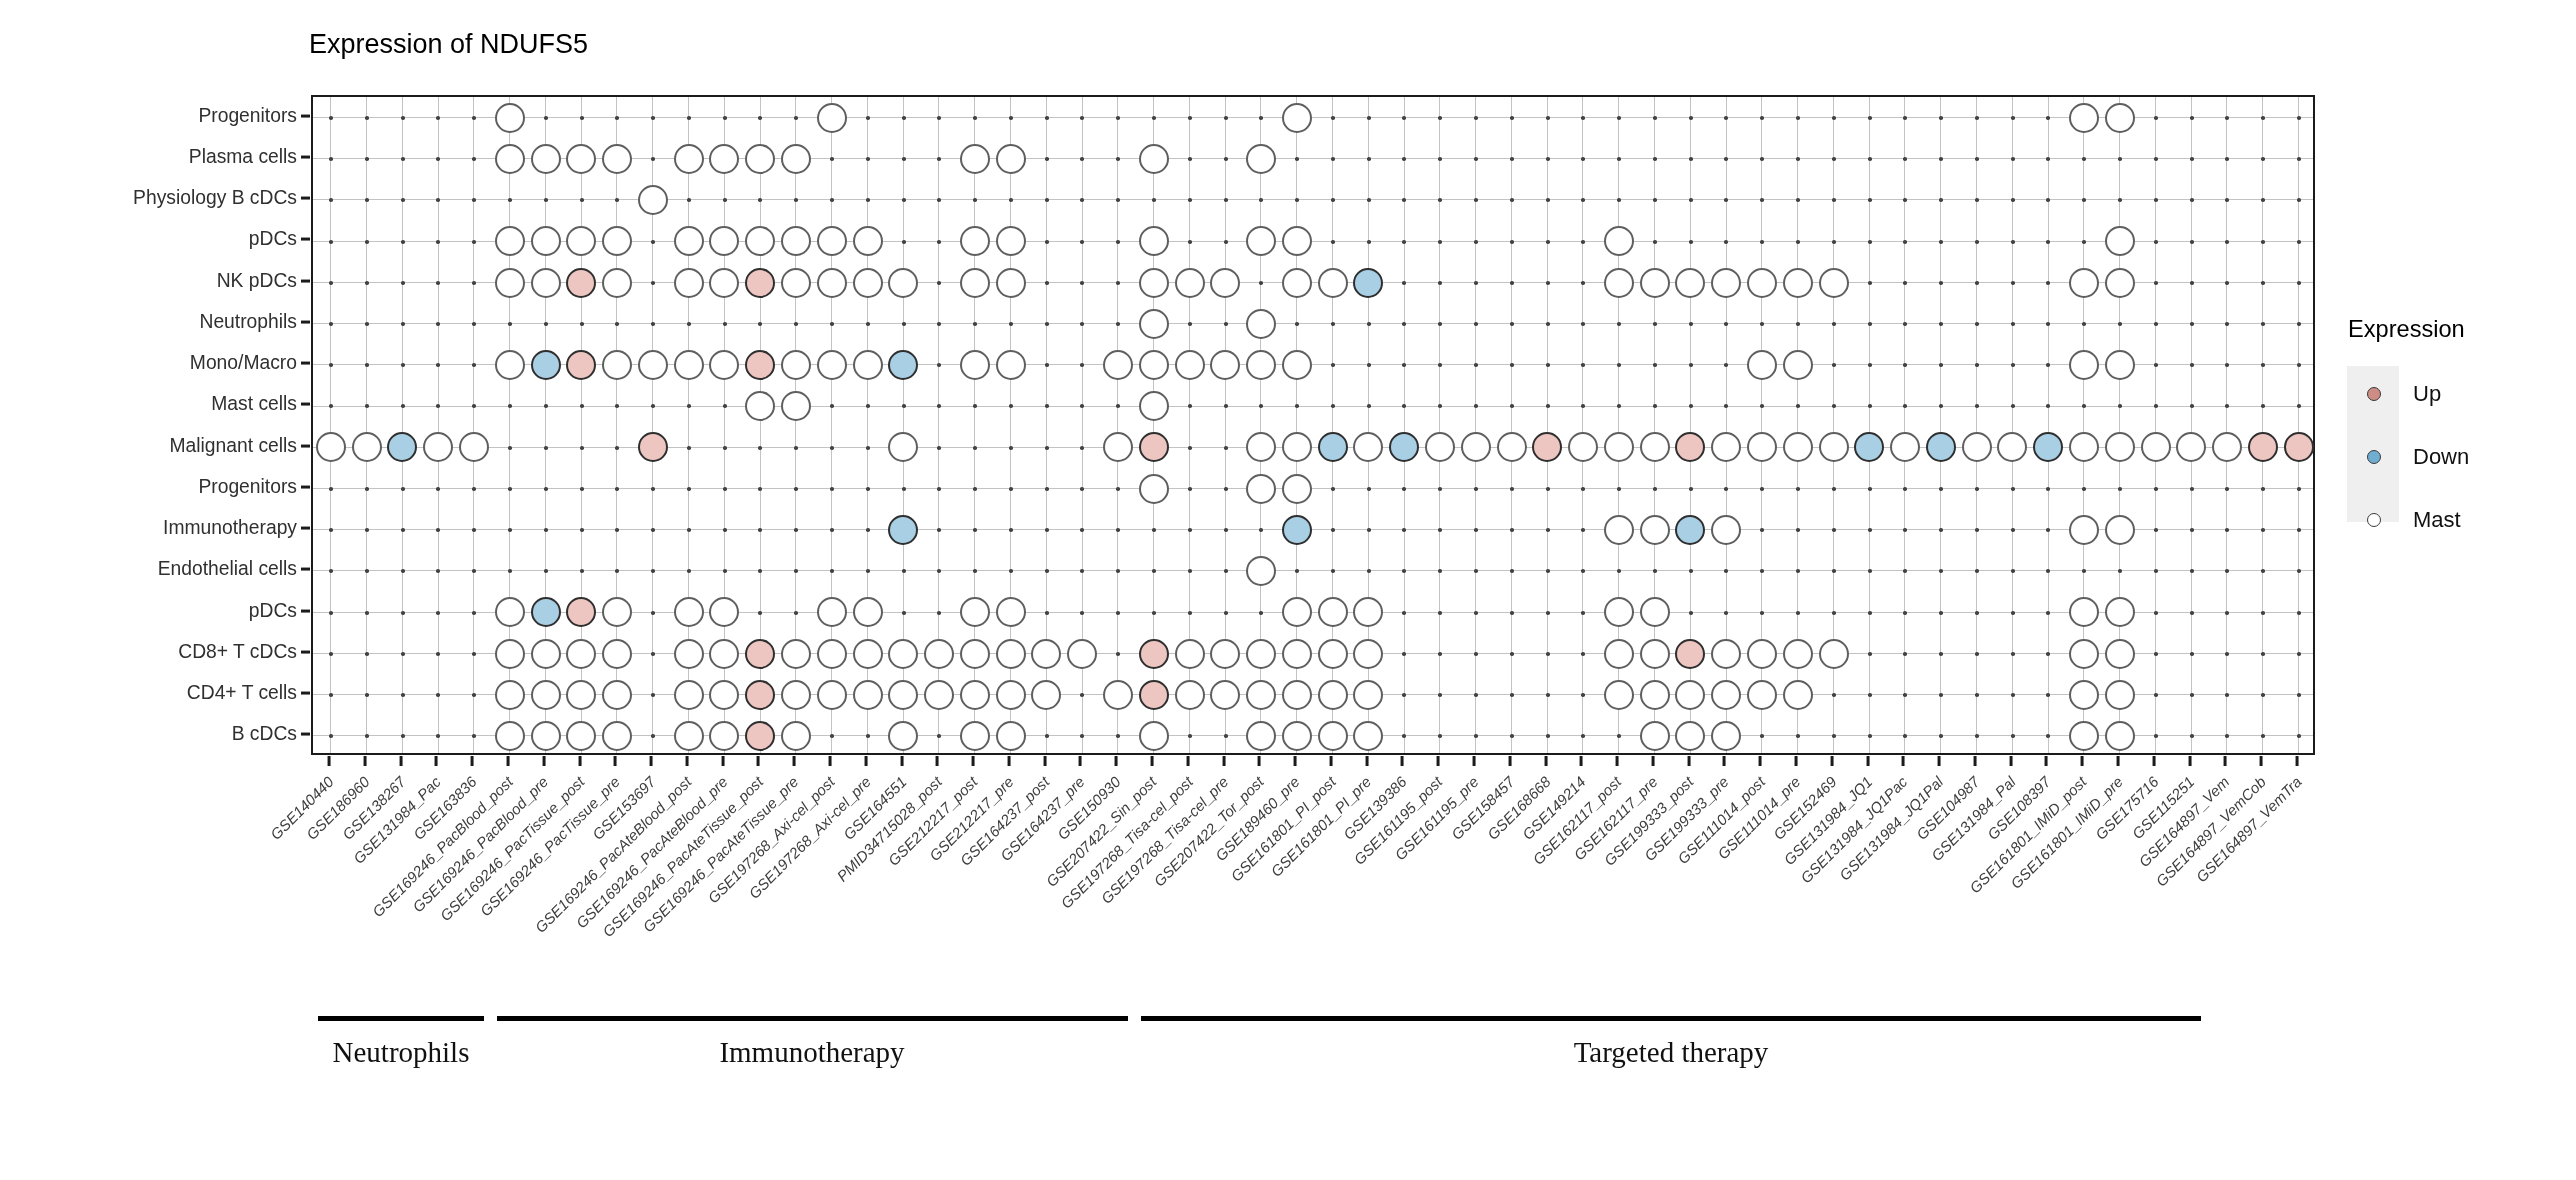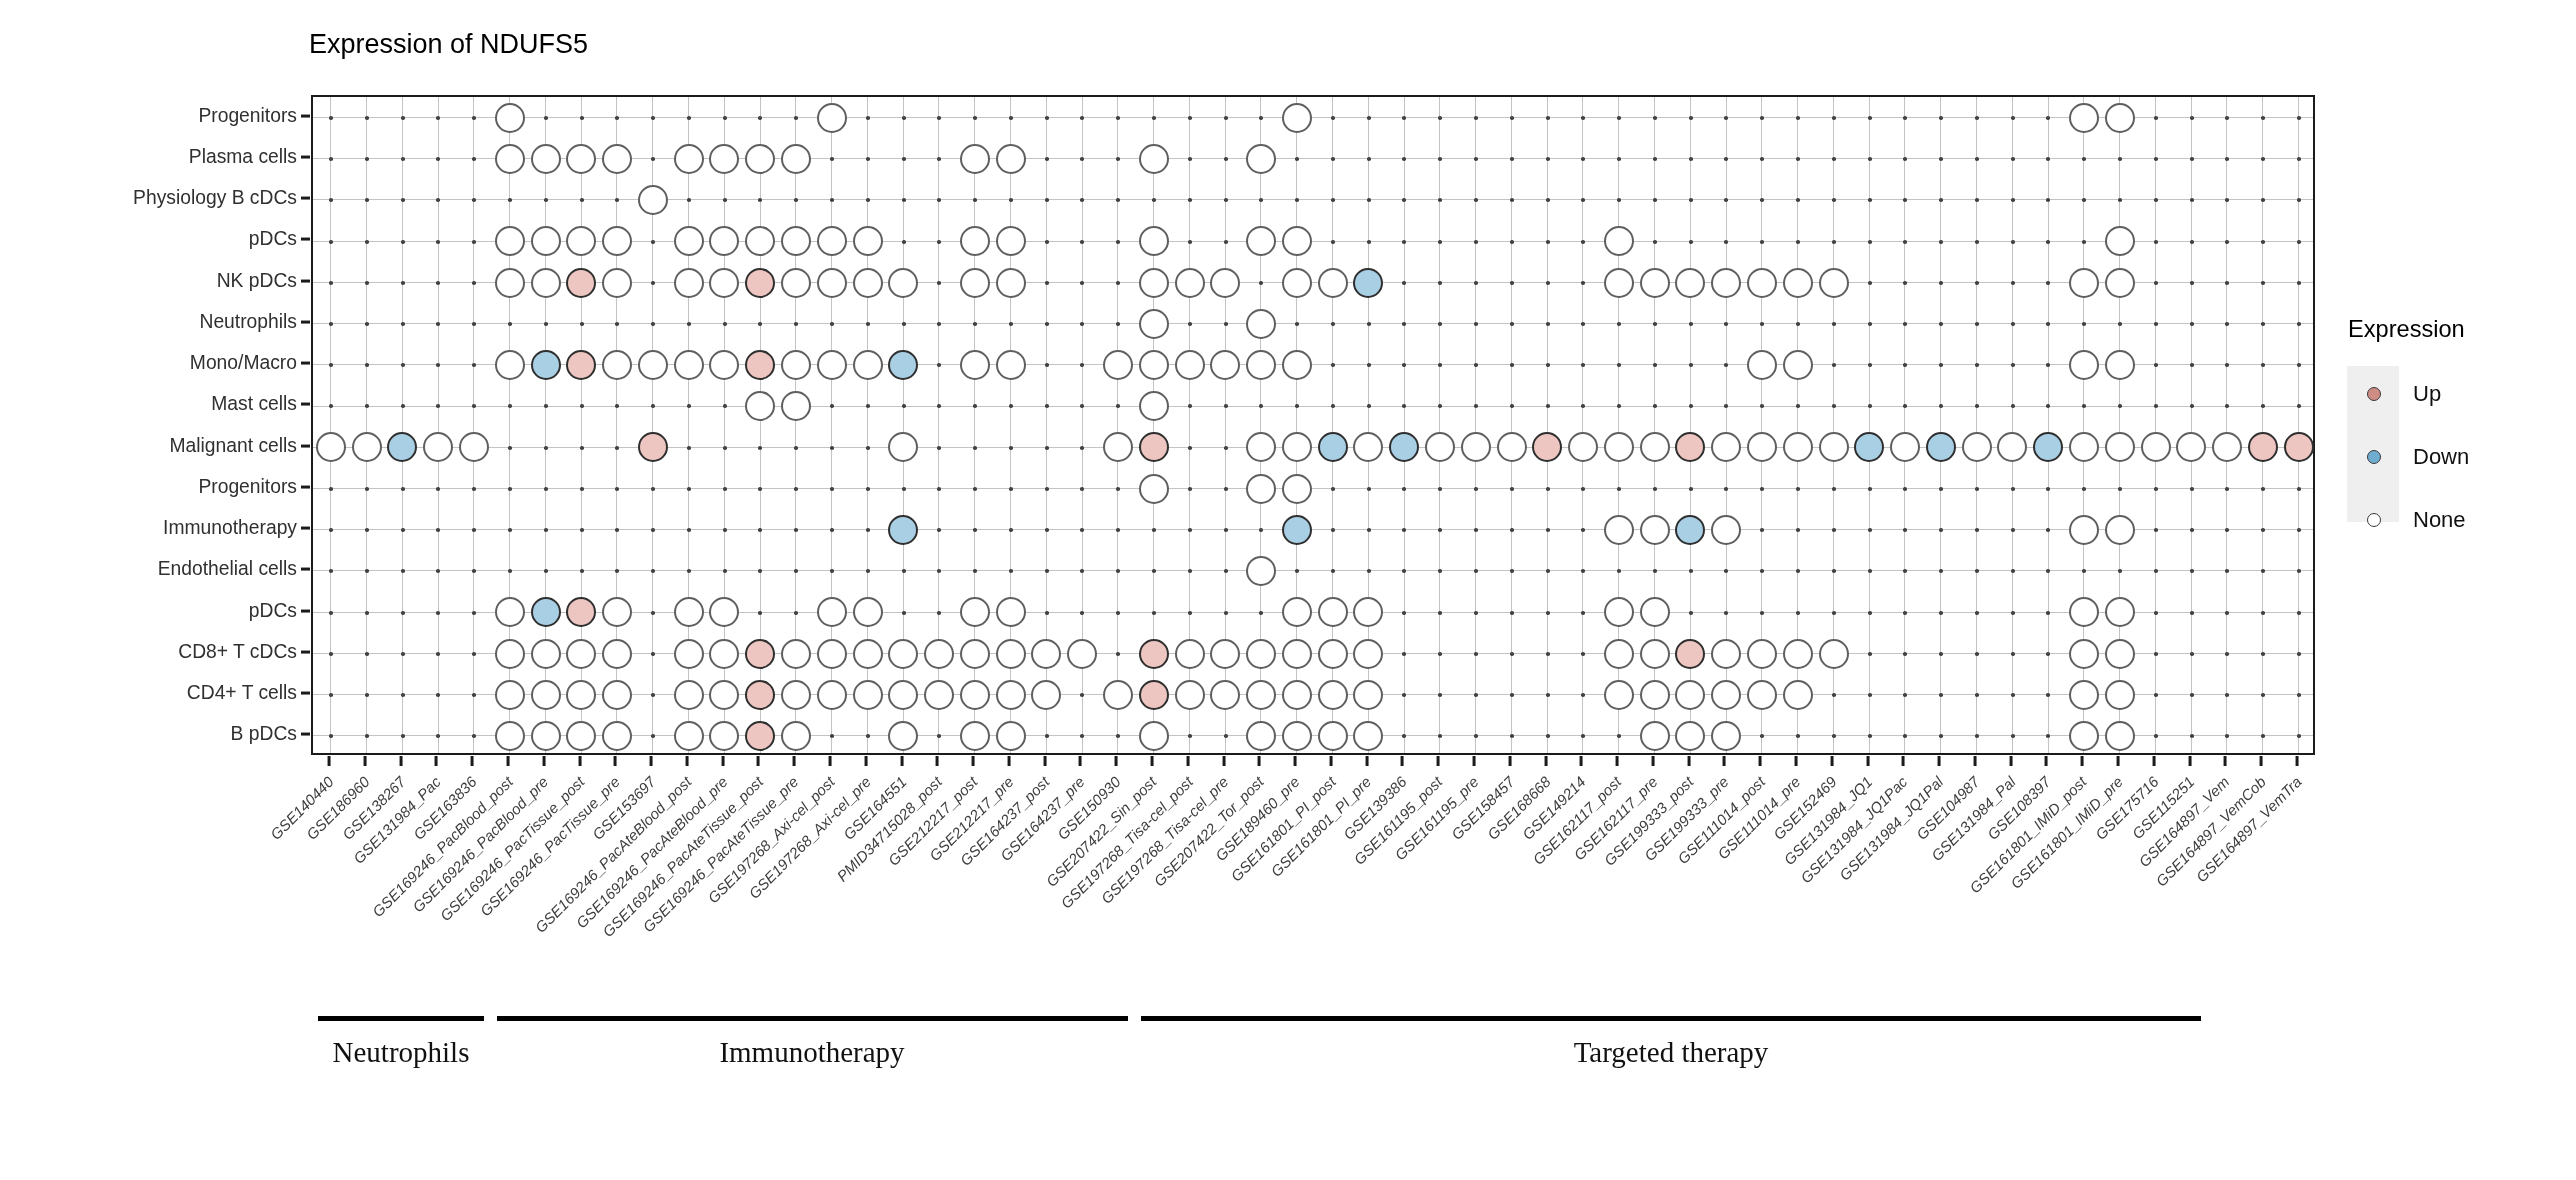--- a/index.html
+++ b/index.html
@@ -1002,21 +1002,21 @@
       <div class="xdot" style="left: 1984px; top: 637px;"></div>
     </div>
 
   <div id="legend-title">Expression</div>
   <div id="legend-keybox"></div>
   <div class="legend-entry-dot" style="top:394px;background:#cd8c84;"></div>
   <div class="legend-entry-label" style="top:394px;">Up</div>
   <div class="legend-entry-dot" style="top:457px;background:#6fadd1;"></div>
   <div class="legend-entry-label" style="top:457px;">Down</div>
   <div class="legend-entry-dot" style="top:520px;background:#ffffff;"></div>
-  <div class="legend-entry-label" style="top:520px;">None</div>
+  <div class="legend-entry-label" style="top:520px;">Mast</div>
 <div class="ytick" style="top: 116px;"></div>
     <div class="ylabel" style="top: 116px;">Progenitors</div>
     <div class="ytick" style="top: 157px;"></div>
     <div class="ylabel" style="top: 157px;">Plasma cells</div>
     <div class="ytick" style="top: 198px;"></div>
     <div class="ylabel" style="top: 198px;">Physiology B cDCs</div>
     <div class="ytick" style="top: 239px;"></div>
     <div class="ylabel" style="top: 239px;">pDCs</div>
     <div class="ytick" style="top: 281px;"></div>
     <div class="ylabel" style="top: 281px;">NK pDCs</div>
@@ -1034,21 +1034,21 @@
     <div class="ylabel" style="top: 528px;">Immunotherapy</div>
     <div class="ytick" style="top: 569px;"></div>
     <div class="ylabel" style="top: 569px;">Endothelial cells</div>
     <div class="ytick" style="top: 611px;"></div>
     <div class="ylabel" style="top: 611px;">pDCs</div>
     <div class="ytick" style="top: 652px;"></div>
     <div class="ylabel" style="top: 652px;">CD8+ T cDCs</div>
     <div class="ytick" style="top: 693px;"></div>
     <div class="ylabel" style="top: 693px;">CD4+ T cells</div>
     <div class="ytick" style="top: 734px;"></div>
-    <div class="ylabel" style="top: 734px;">B pDCs</div>
+    <div class="ylabel" style="top: 734px;">B cDCs</div>
     <div class="xtick" style="left: 329px;"></div>
     <div class="xlabel-anchor" style="left: 329px;">
       <span class="xlabel">GSE140440</span>
     </div>
     <div class="xtick" style="left: 365px;"></div>
     <div class="xlabel-anchor" style="left: 365px;">
       <span class="xlabel">GSE186960</span>
     </div>
     <div class="xtick" style="left: 401px;"></div>
     <div class="xlabel-anchor" style="left: 401px;">

